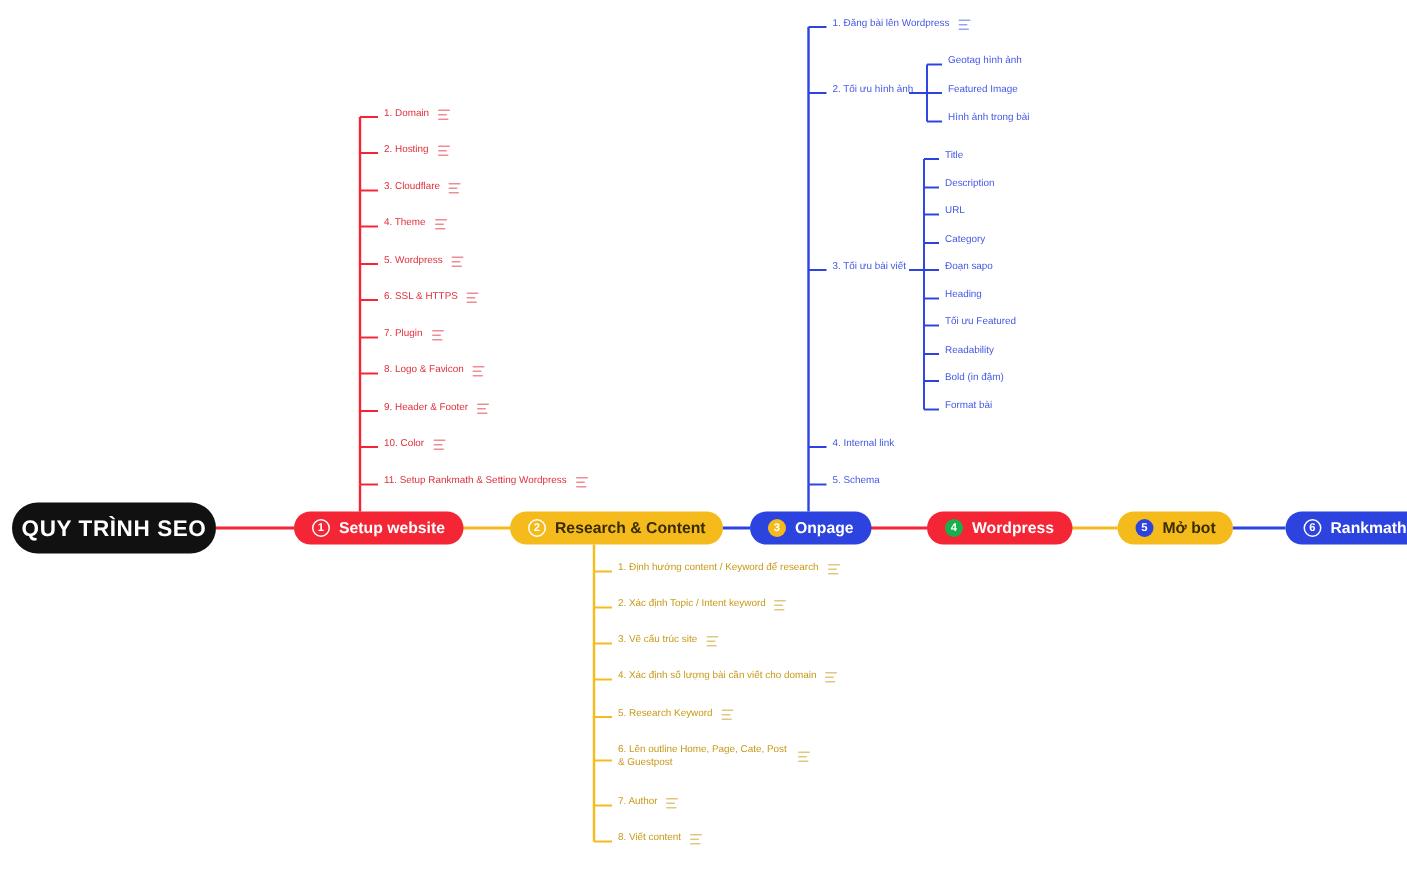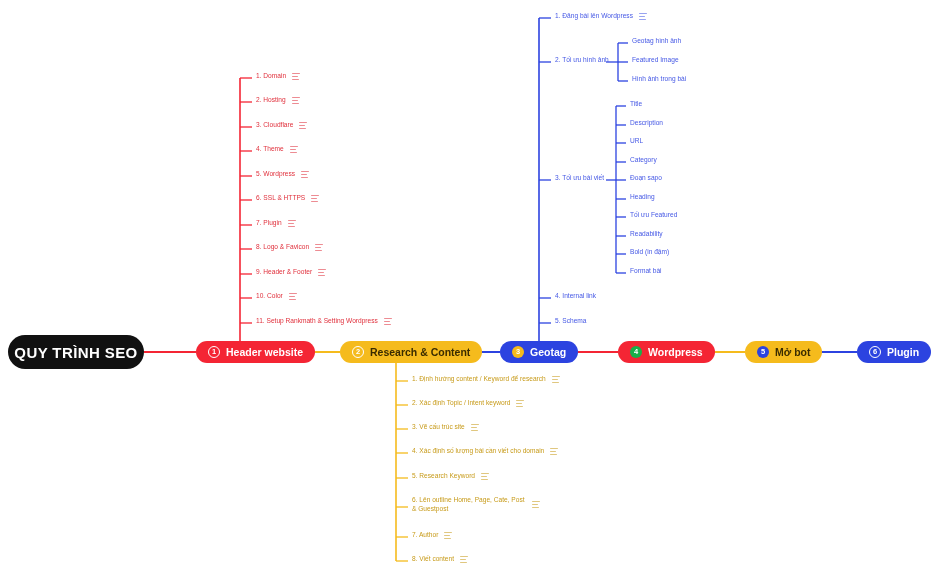--- a/index.html
+++ b/index.html
@@ -134,56 +134,56 @@
   </svg>
 
   <div class="root" style="left:8px;top:335px;width:136px;height:34px;">
     <span>QUY TRÌNH SEO</span>
   </div>
 
   <div class="pill" style="left:196px;top:341px;background:#f42534;color:#ffffff;">
     <span class="badge" style="border:1px solid #ffffff;color:#ffffff;">
       <span>1</span>
     </span>
-    <span>Header website</span>
+    <span>Setup website</span>
   </div>
 
   <div class="pill" style="left:340px;top:341px;background:#f5bb1d;color:#3a2c00;">
     <span class="badge" style="border:1px solid #ffffff;color:#ffffff;">
       <span>2</span>
     </span>
     <span>Research &amp; Content</span>
   </div>
 
   <div class="pill" style="left:500px;top:341px;background:#2c43e0;color:#ffffff;">
     <span class="badge" style="background:#f5bb1d;color:#ffffff;">
       <span>3</span>
     </span>
-    <span>Geotag</span>
+    <span>Onpage</span>
   </div>
 
   <div class="pill" style="left:618px;top:341px;background:#f42534;color:#ffffff;">
     <span class="badge" style="background:#18b04a;color:#ffffff;">
       <span>4</span>
     </span>
     <span>Wordpress</span>
   </div>
 
   <div class="pill" style="left:745px;top:341px;background:#f5bb1d;color:#3a2c00;">
     <span class="badge" style="background:#2c43e0;color:#ffffff;">
       <span>5</span>
     </span>
     <span>Mở bot</span>
   </div>
 
   <div class="pill" style="left:857px;top:341px;background:#2c43e0;color:#ffffff;">
     <span class="badge" style="border:1px solid #ffffff;color:#ffffff;">
       <span>6</span>
     </span>
-    <span>Plugin</span>
+    <span>Rankmath</span>
   </div>
 
   <div class="leaf" style="left:256px;top:72px;color:#e0303c;">
     <span class="txt">1. Domain</span>
     <span class="note">
         <i></i>
         <i></i>
         <i></i>
       </span>
   </div>

